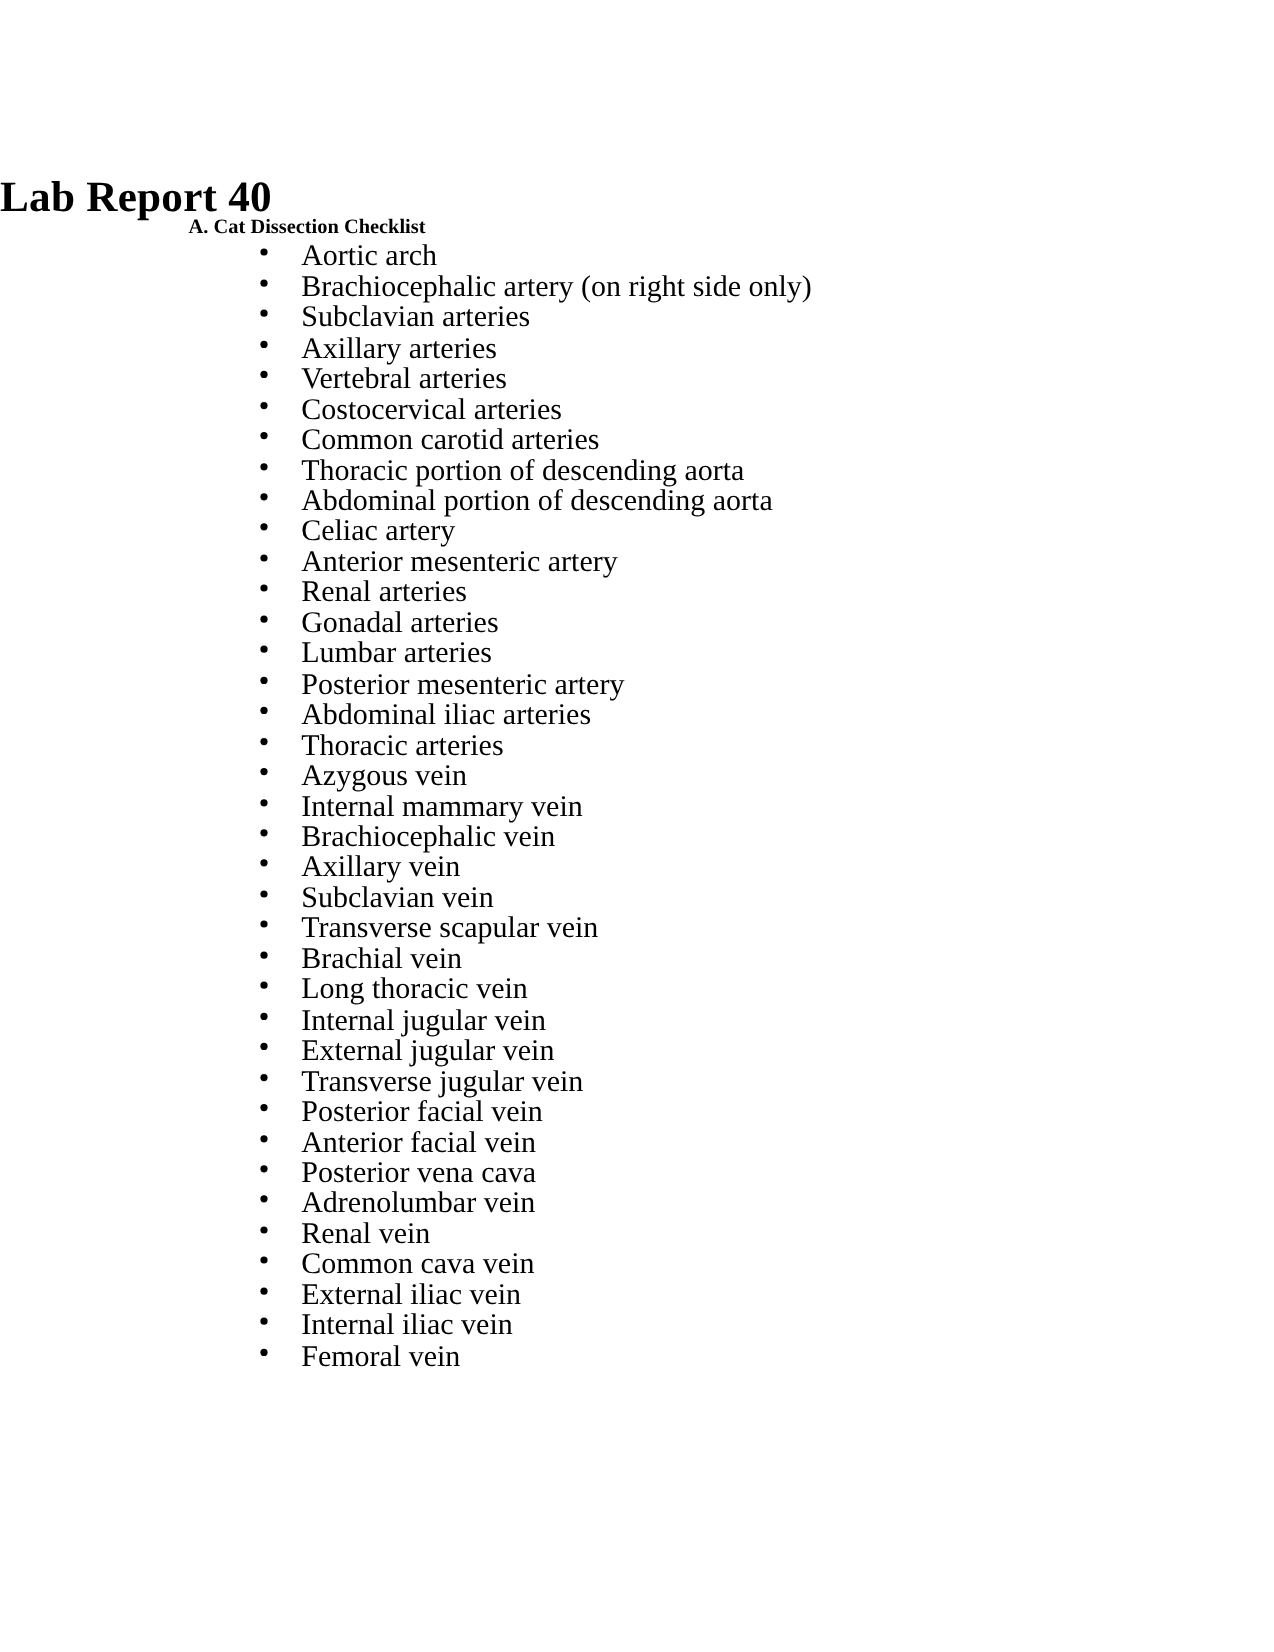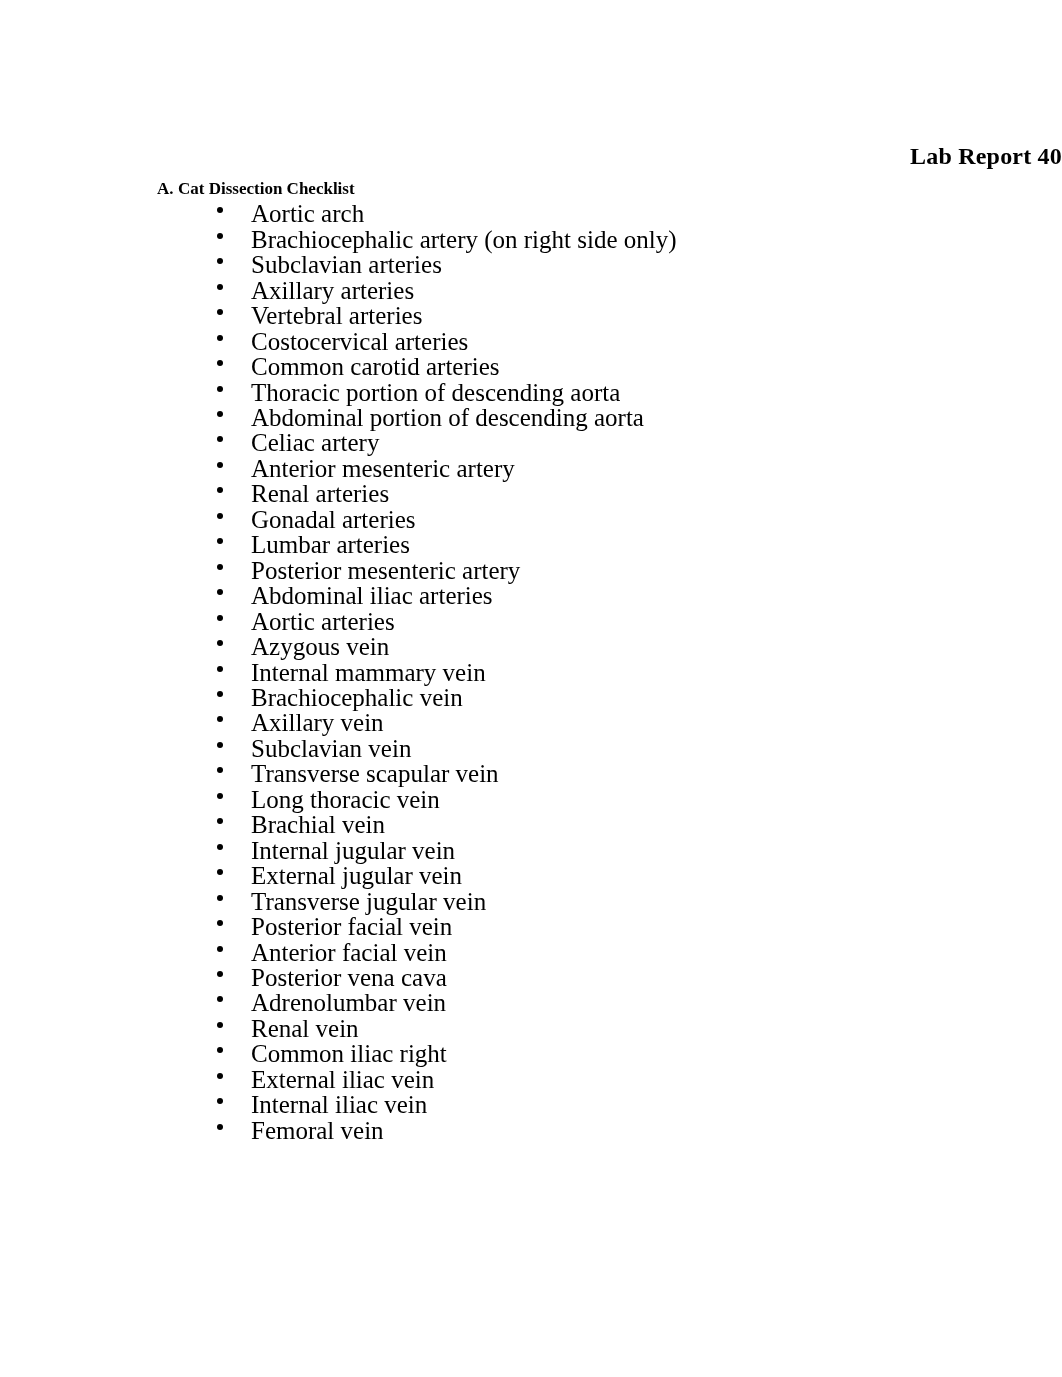--- a/index.html
+++ b/index.html
@@ -19,22 +19,22 @@
     height: 1377px;
     background: #ffffff;
     overflow: hidden;
     box-sizing: border-box;
   }
   .doc-title {
     position: absolute;
     top: 121px;
     left: 0;
     width: 1062px;
-    text-align: right;
-    font-size: 24px;
+    text-align: left;
+    font-size: 36px;
     font-weight: bold;
     line-height: 38px;
     letter-spacing: 0.2px;
   }
   .section {
     position: absolute;
     top: 176px;
     left: 0;
     width: 1062px;
   }
@@ -97,38 +97,38 @@
       <li><span class="bullet"></span><span>Common carotid arteries</span></li>
       <li><span class="bullet"></span><span>Thoracic portion of descending aorta</span></li>
       <li><span class="bullet"></span><span>Abdominal portion of descending aorta</span></li>
       <li><span class="bullet"></span><span>Celiac artery</span></li>
       <li><span class="bullet"></span><span>Anterior mesenteric artery</span></li>
       <li><span class="bullet"></span><span>Renal arteries</span></li>
       <li><span class="bullet"></span><span>Gonadal arteries</span></li>
       <li><span class="bullet"></span><span>Lumbar arteries</span></li>
       <li><span class="bullet"></span><span>Posterior mesenteric artery</span></li>
       <li><span class="bullet"></span><span>Abdominal iliac arteries</span></li>
-      <li><span class="bullet"></span><span>Aortic arteries</span></li>
+      <li><span class="bullet"></span><span>Thoracic arteries</span></li>
       <li><span class="bullet"></span><span>Azygous vein</span></li>
       <li><span class="bullet"></span><span>Internal mammary vein</span></li>
       <li><span class="bullet"></span><span>Brachiocephalic vein</span></li>
       <li><span class="bullet"></span><span>Axillary vein</span></li>
       <li><span class="bullet"></span><span>Subclavian vein</span></li>
       <li><span class="bullet"></span><span>Transverse scapular vein</span></li>
+      <li><span class="bullet"></span><span>Brachial vein</span></li>
       <li><span class="bullet"></span><span>Long thoracic vein</span></li>
-      <li><span class="bullet"></span><span>Brachial vein</span></li>
       <li><span class="bullet"></span><span>Internal jugular vein</span></li>
       <li><span class="bullet"></span><span>External jugular vein</span></li>
       <li><span class="bullet"></span><span>Transverse jugular vein</span></li>
       <li><span class="bullet"></span><span>Posterior facial vein</span></li>
       <li><span class="bullet"></span><span>Anterior facial vein</span></li>
       <li><span class="bullet"></span><span>Posterior vena cava</span></li>
       <li><span class="bullet"></span><span>Adrenolumbar vein</span></li>
       <li><span class="bullet"></span><span>Renal vein</span></li>
-      <li><span class="bullet"></span><span>Common iliac right</span></li>
+      <li><span class="bullet"></span><span>Common cava vein</span></li>
       <li><span class="bullet"></span><span>External iliac vein</span></li>
       <li><span class="bullet"></span><span>Internal iliac vein</span></li>
       <li><span class="bullet"></span><span>Femoral vein</span></li>
     </ul>
 
   </div>
 
 </div>
 
 </body></html>

